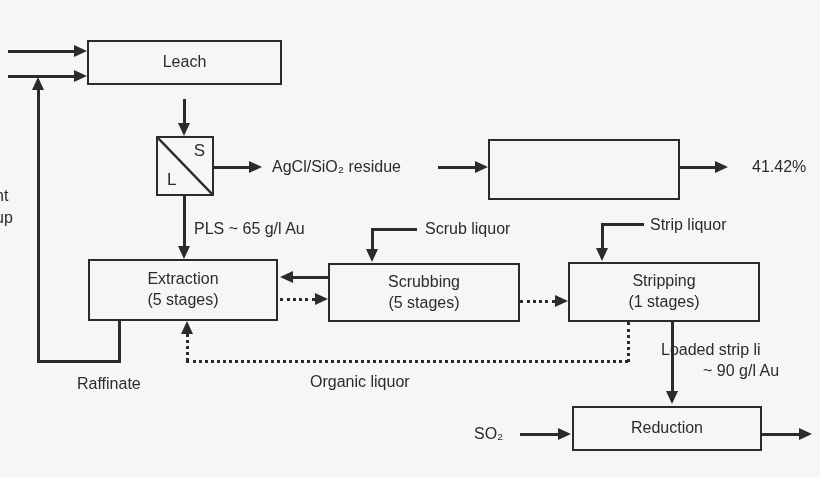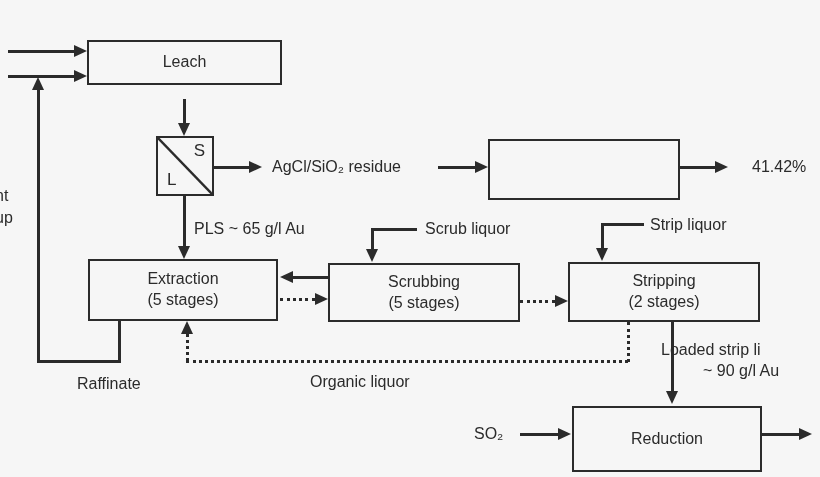--- a/index.html
+++ b/index.html
@@ -59,24 +59,24 @@
   <span>(5 stages)</span>
 </div>
 
 <div class="box" style="left:328px; top:263px; width:192px; height:59px;">
   <span>Scrubbing</span>
   <span>(5 stages)</span>
 </div>
 
 <div class="box" style="left:568px; top:262px; width:192px; height:60px;">
   <span>Stripping</span>
-  <span>(2 stages)</span>
+  <span>(1 stages)</span>
 </div>
 
-<div class="box" style="left:572px; top:406px; width:190px; height:66px;align-items:center;">
+<div class="box" style="left:572px; top:406px; width:190px; height:45px;align-items:center;">
   <span>Reduction</span>
 </div>
 
 <div class="hl" style="left:8px; top:50px; width:66px;"></div>
 <div class="ah a-r" style="left:74px; top:45px;"></div>
 <div class="hl" style="left:8px; top:75px; width:66px;"></div>
 <div class="ah a-r" style="left:74px; top:70px;"></div>
 
 <div class="vl" style="left:37px; top:89px; height:274px;"></div>
 <div class="ah a-u" style="left:32px; top:77px;"></div>

